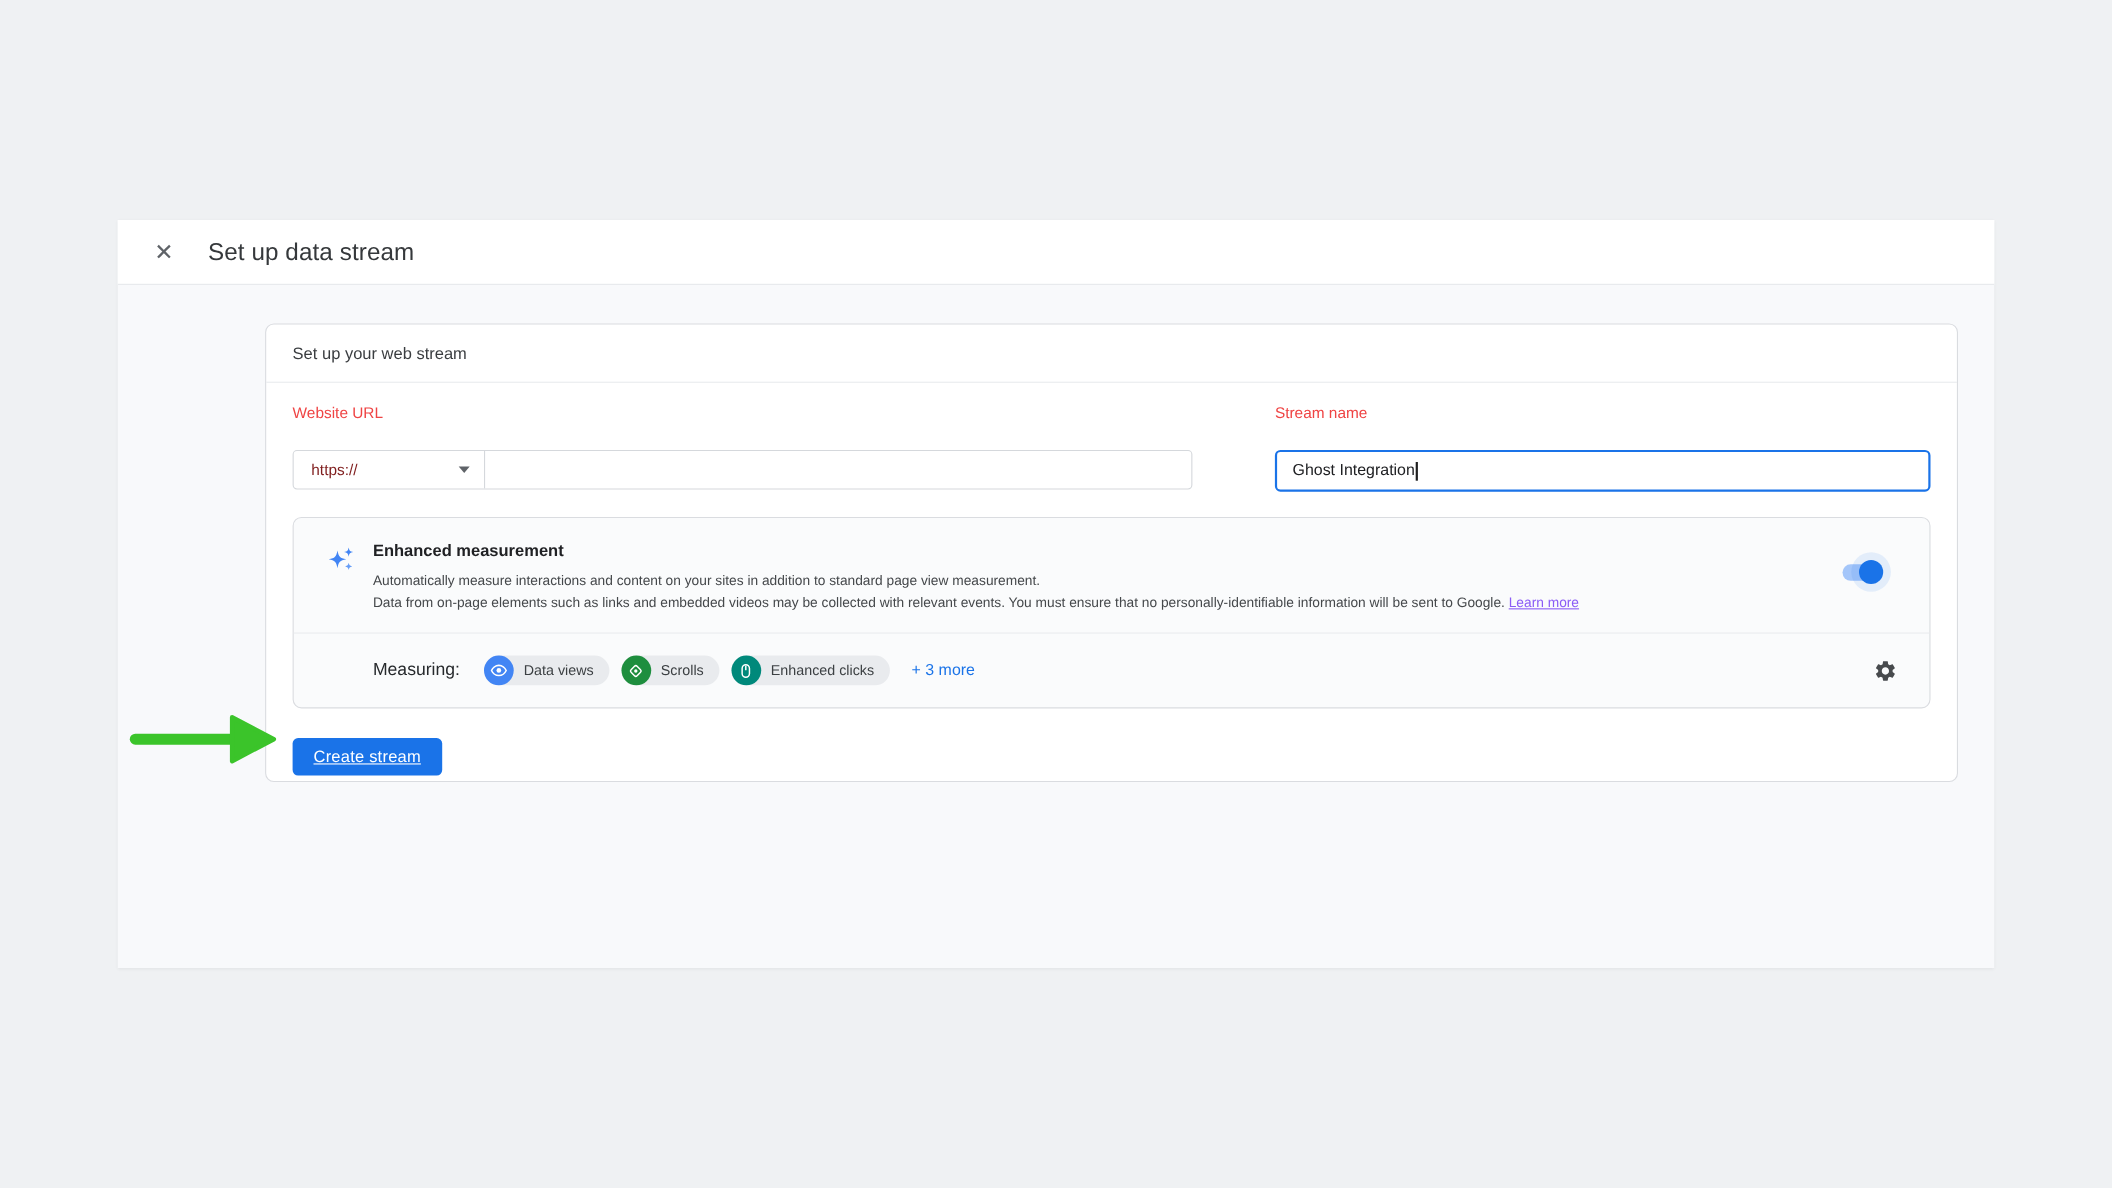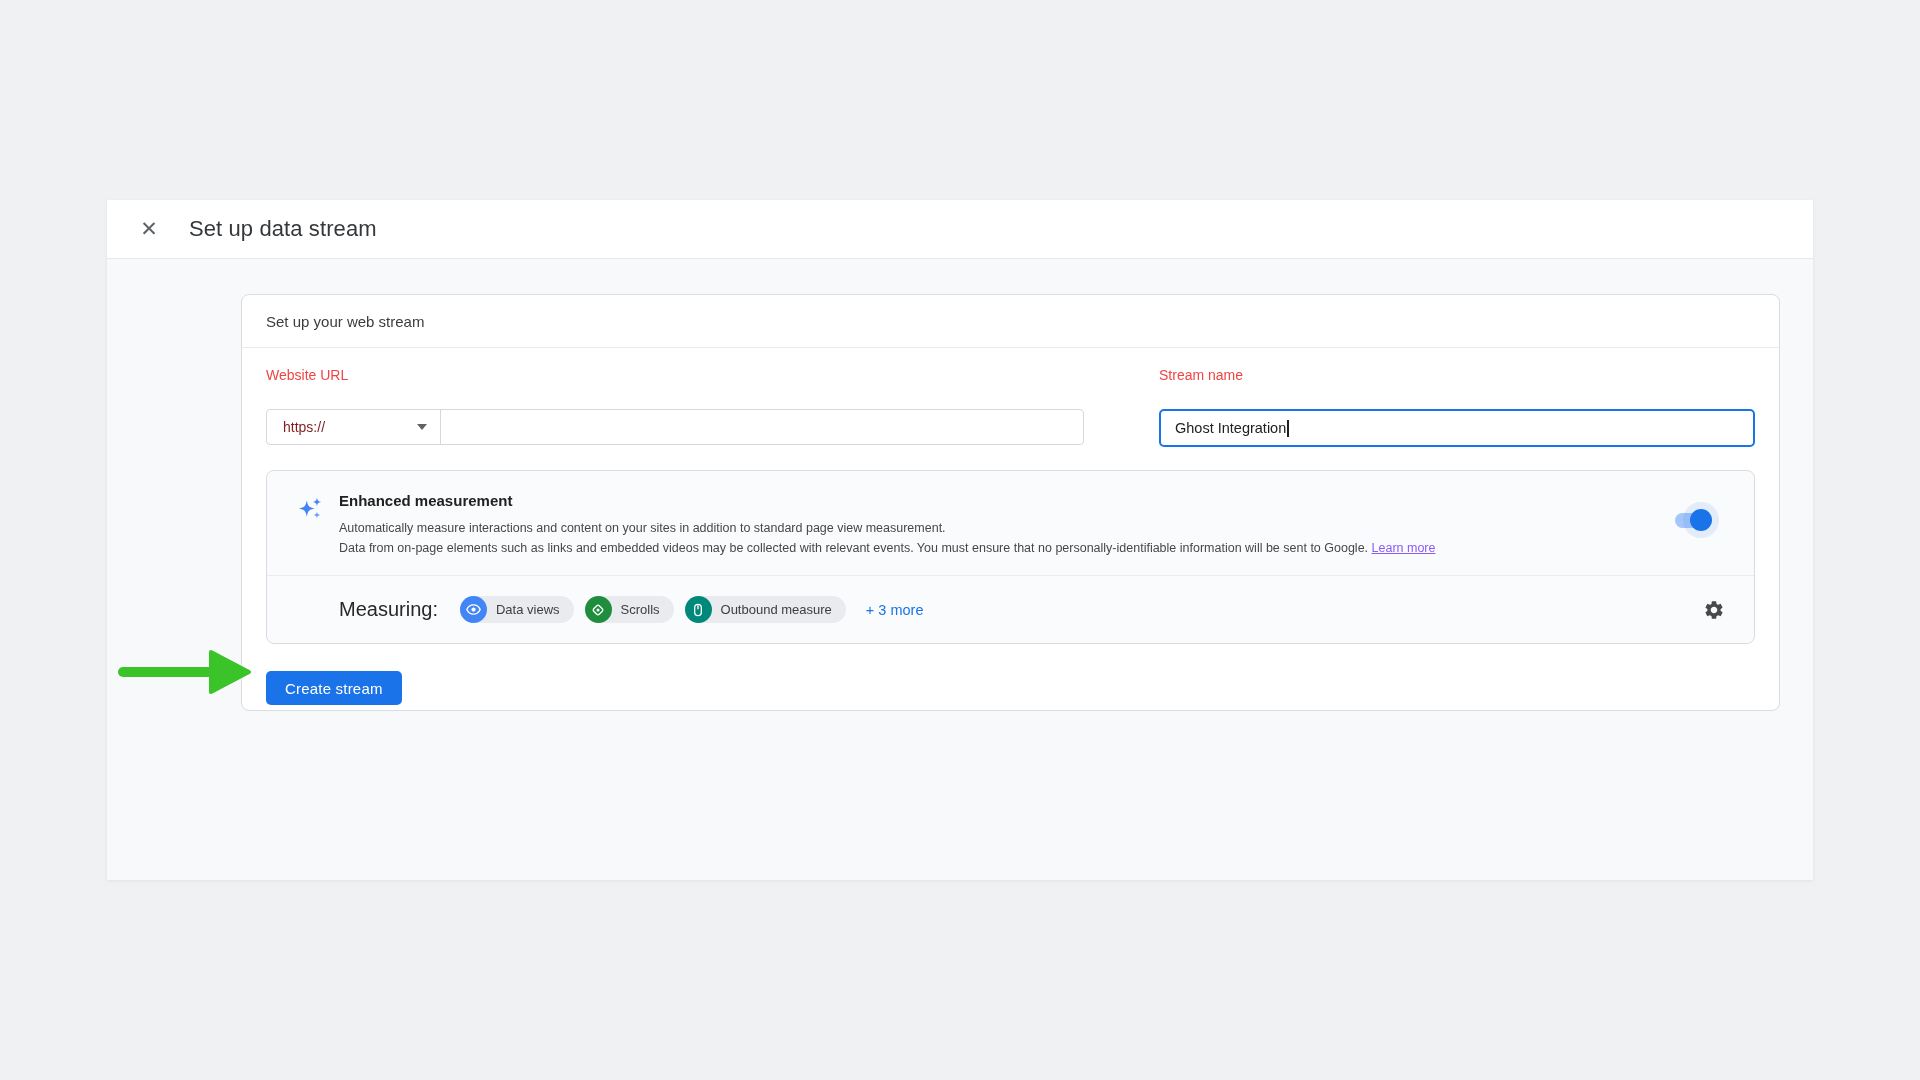--- a/index.html
+++ b/index.html
@@ -104,41 +104,41 @@
     position:absolute; right:-2px; top:-4px;
     width:22px; height:22px; border-radius:50%; background:#1a73e8;
     box-shadow:0 0 0 7px rgba(26,115,232,.10);
   }
 
   .em-divider { margin-top:17px; border-top:1px solid #e9ebee; }
   .em-bottom {
     height:67px; display:flex; align-items:center;
     padding:0 28px 0 72px;
   }
-  .measuring-label { font-size:20px; color:#26292c; margin-right:22px; }
+  .measuring-label { font-size:16px; color:#26292c; margin-right:22px; }
 
   .chip {
     display:flex; align-items:center; height:27px; border-radius:14px;
     background:#e9ebee; margin-right:11px; padding-right:14px;
   }
   .chip-icon {
     width:27px; height:27px; border-radius:50%;
     display:flex; align-items:center; justify-content:center; flex:none;
   }
   .chip-label { font-size:13px; font-weight:500; color:#3c4043; margin-left:9px; white-space:nowrap; }
   .more-link { font-size:14.5px; color:#1a73e8; margin-left:9px; cursor:pointer; white-space:nowrap; }
   .gear-btn { margin-left:auto; width:24px; height:24px; cursor:pointer; display:flex; align-items:center; justify-content:center; }
 
   
   .create-btn {
     margin:27px 0 0 24px;
     height:34px; padding:0 19px;
     background:#1a73e8; color:#fff; border:none; border-radius:5px;
     font:500 15px "Liberation Sans", sans-serif; letter-spacing:.2px;
-    cursor:pointer; display:inline-flex; align-items:center;
+    cursor:pointer; display:inline-flex; align-items:center;text-decoration:underline;
   }
 
   
   .anno-arrow { position:absolute; left:113px; top:646px; width:140px; height:52px; }
 </style>
 </head>
 <body>
 
 <div class="panel">
 
@@ -221,21 +221,21 @@
           <span class="chip-label">Scrolls</span>
         </span>
 
         <span class="chip">
           <span class="chip-icon" style="background: rgb(0, 137, 123);">
             <svg width="16" height="16" viewBox="0 0 24 24">
               <rect x="7" y="3.5" width="10" height="17" rx="5" fill="none" stroke="#fff" stroke-width="2"></rect>
               <line x1="12" y1="5" x2="12" y2="11" stroke="#fff" stroke-width="2"></line>
             </svg>
           </span>
-          <span class="chip-label">Outbound measure</span>
+          <span class="chip-label">Enhanced clicks</span>
         </span>
 
         <span class="more-link">+ 3 more</span>
 
         <span class="gear-btn">
           <svg width="22" height="22" viewBox="0 0 24 24" fill="#474a4d">
             <path d="M19.14,12.94c0.04-0.3,0.06-0.61,0.06-0.94c0-0.32-0.02-0.64-0.07-0.94l2.03-1.58c0.18-0.14,0.23-0.41,0.12-0.61 l-1.92-3.32c-0.12-0.22-0.37-0.29-0.59-0.22l-2.39,0.96c-0.5-0.38-1.03-0.7-1.62-0.94L14.4,2.81c-0.04-0.24-0.24-0.41-0.48-0.41 h-3.84c-0.24,0-0.43,0.17-0.47,0.41L9.25,5.35C8.66,5.59,8.12,5.92,7.63,6.29L5.24,5.33c-0.22-0.08-0.47,0-0.59,0.22L2.74,8.87 C2.62,9.08,2.66,9.34,2.86,9.48l2.03,1.58C4.84,11.36,4.8,11.69,4.8,12s0.02,0.64,0.07,0.94l-2.03,1.58 c-0.18,0.14-0.23,0.41-0.12,0.61l1.92,3.32c0.12,0.22,0.37,0.29,0.59,0.22l2.39-0.96c0.5,0.38,1.03,0.7,1.62,0.94l0.36,2.54 c0.05,0.24,0.24,0.41,0.48,0.41h3.84c0.24,0,0.44-0.17,0.47-0.41l0.36-2.54c0.59-0.24,1.13-0.56,1.62-0.94l2.39,0.96 c0.22,0.08,0.47,0,0.59-0.22l1.92-3.32c0.12-0.22,0.07-0.47-0.12-0.61L19.14,12.94z M12,15.6c-1.98,0-3.6-1.62-3.6-3.6 s1.62-3.6,3.6-3.6s3.6,1.62,3.6,3.6S13.98,15.6,12,15.6z"></path>
           </svg>
         </span>
       </div>

